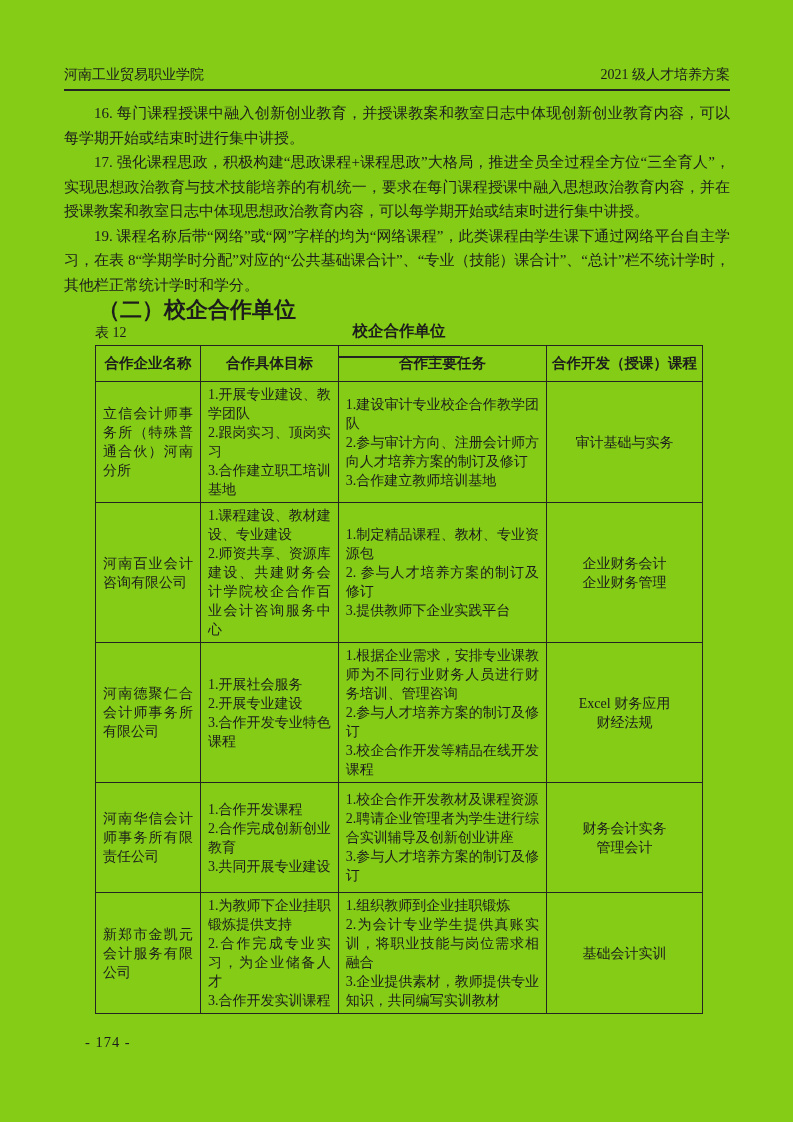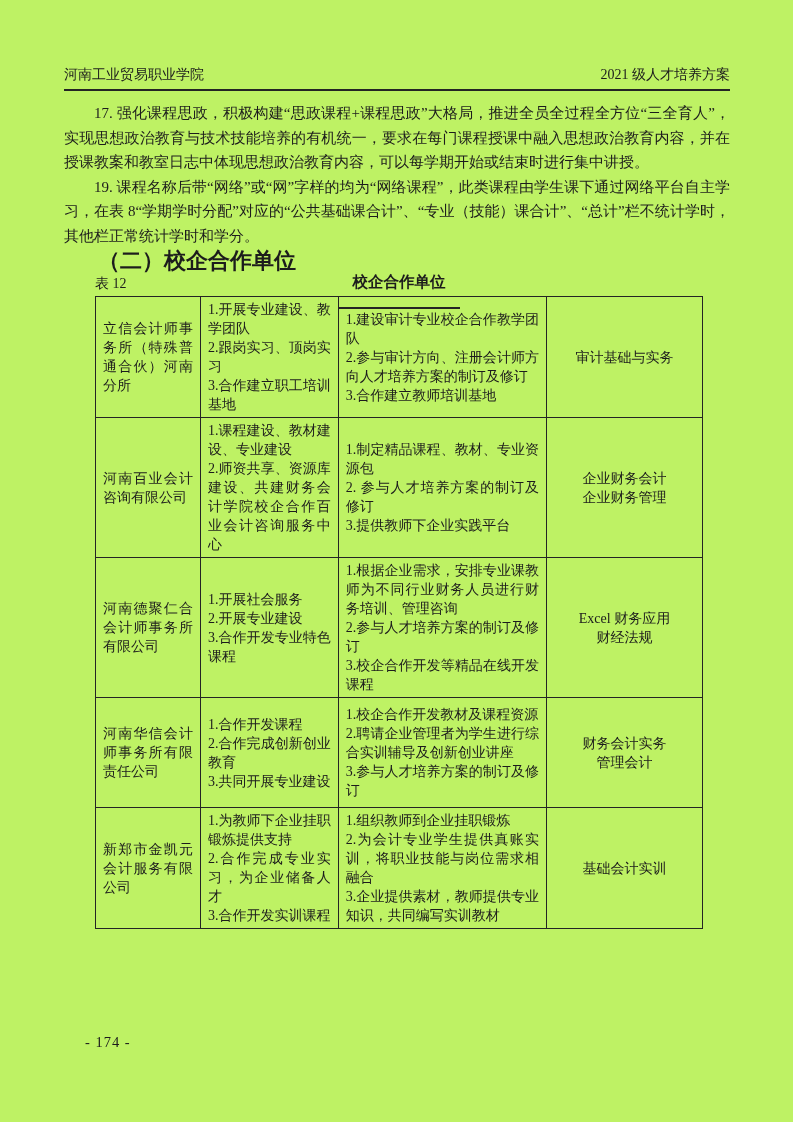--- a/index.html
+++ b/index.html
@@ -1,20 +1,20 @@
 <!DOCTYPE html>
 <html><head>
 <meta charset="utf-8">
 <style>
   html, body { margin: 0; padding: 0; background: #ffffff; }
   .page {
     position: relative;
     width: 793px;
     height: 1122px;
-    background: #bef264;
+    background: #84cc16;
     font-family: "Liberation Serif", "DejaVu Serif", serif;
     color: #1c1c1c;
     overflow: hidden;
   }
   .running-header {
     position: absolute;
     top: 66px; left: 64px; right: 63px;
   }
   .running-header-row {
     display: flex;
@@ -123,20 +123,21 @@
 <div class="page">
 
   <div class="running-header">
     <div class="running-header-row">
       <span>河南工业贸易职业学院</span>
       <span>2021 级人才培养方案</span>
     </div>
   </div>
 
   <div class="content">
+    <p class="para">16. 每门课程授课中融入创新创业教育，并授课教案和教室日志中体现创新创业教育内容，可以每学期开始或结束时进行集中讲授。</p>
     <p class="para">17. 强化课程思政，积极构建“思政课程+课程思政”大格局，推进全员全过程全方位“三全育人”，实现思想政治教育与技术技能培养的有机统一，要求在每门课程授课中融入思想政治教育内容，并在授课教案和教室日志中体现思想政治教育内容，可以每学期开始或结束时进行集中讲授。</p>
     <p class="para">19. 课程名称后带“网络”或“网”字样的均为“网络课程”，此类课程由学生课下通过网络平台自主学习，在表 8“学期学时分配”对应的“公共基础课合计”、“专业（技能）课合计”、“总计”栏不统计学时，其他栏正常统计学时和学分。</p>
 
     <div class="section-heading">（二）校企合作单位</div>
 
     <div class="table-area">
       <div class="caption-row">
         <span class="caption-label">表 12</span>
         <div class="caption-title">
           <span class="underlined">校企合作单位</span>
@@ -144,20 +145,26 @@
       </div>
 
       <table class="coop">
         <colgroup>
           <col style="width:17.3%">
           <col style="width:22.7%">
           <col style="width:34.3%">
           <col style="width:25.7%">
         </colgroup>
         <tbody>
+            <tr>
+          <th>合作企业名称</th>
+          <th>合作具体目标</th>
+          <th>合作主要任务</th>
+          <th>合作开发（授课）课程</th>
+        </tr>
         <tr class="row-1">
           <td class="company-cell">立信会计师事务所（特殊普通合伙）河南分所</td>
           <td class="goals-cell">1.开展专业建设、教学团队
 2.跟岗实习、顶岗实习
 3.合作建立职工培训基地</td>
           <td class="tasks-cell">1.建设审计专业校企合作教学团队
 2.参与审计方向、注册会计师方向人才培养方案的制订及修订
 3.合作建立教师培训基地</td>
           <td class="courses-cell">审计基础与实务</td>
         </tr>

